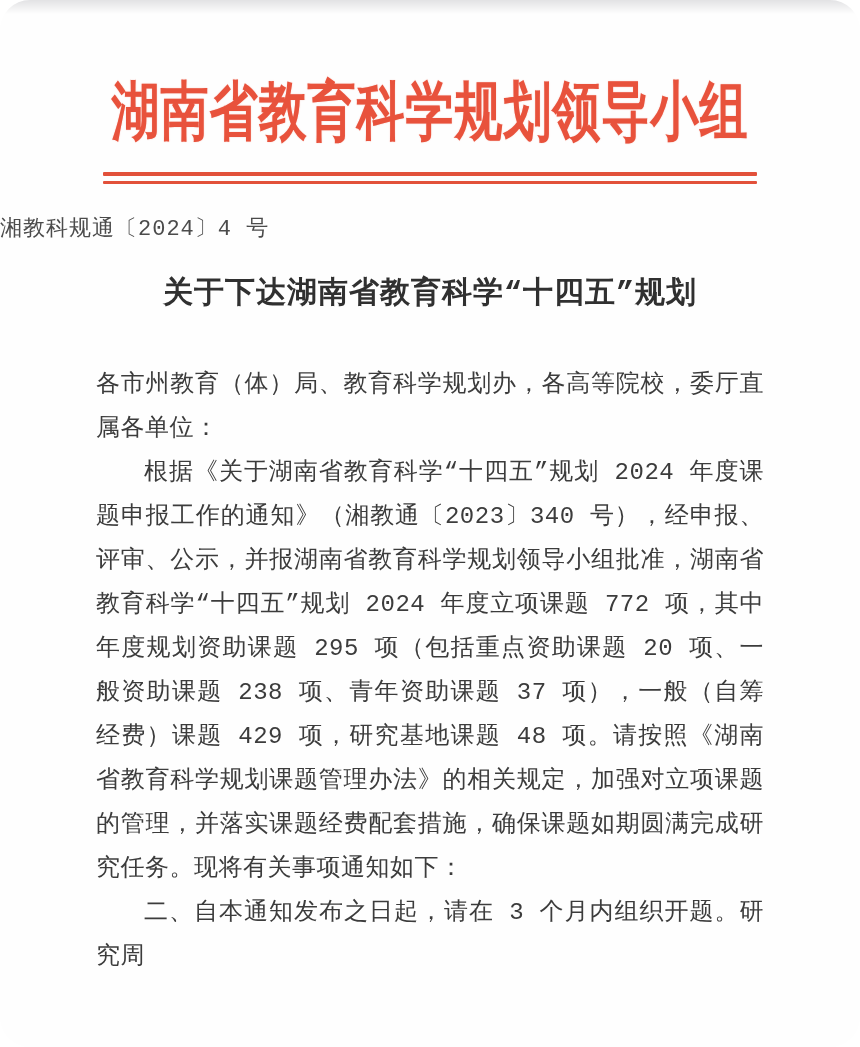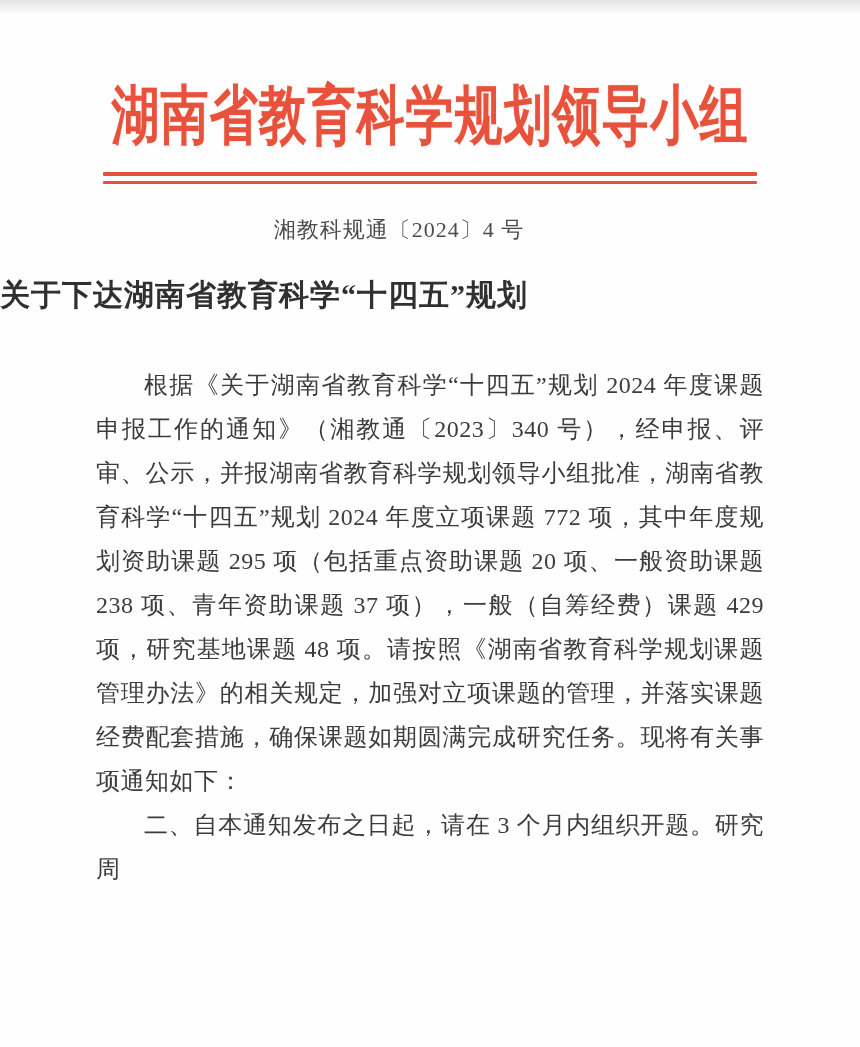--- a/index.html
+++ b/index.html
@@ -3,22 +3,23 @@
 <meta charset="utf-8">
 <style>
   html, body { margin: 0; padding: 0; background: #ffffff; }
   .page {
     position: relative;
     width: 860px;
     height: 1047px;
     margin: 0 auto;
     background: #fefefe;
     overflow: hidden;
-    font-family: Liberation Serif, serif;
+    font-family: Liberation Mono, monospace;
     color: #3f3f3f;
+    border-radius: 30px;
   }
   
   .top-shade {
     position: absolute;
     top: 0; left: 0; right: 0;
     height: 14px;
     background: linear-gradient(#e2e2e4, rgba(255,255,255,0));
     pointer-events: none;
   }
   
@@ -37,29 +38,30 @@
   }
   
   .redline { margin: 40px 103px 0 103px; }
   .rl { background: #e2513a; border-radius: 1px; }
   .rl1 { height: 4px; }
   .rl2 { height: 3px; margin-top: 5px; }
   
   .docnum {
     margin-top: 31px;
     padding-right: 62px;
-    text-align: center;
+    text-align: left;
     font-size: 22px;
     line-height: 30px;
     color: #4b4b4b;
     letter-spacing: 1px;
   }
   
   .title {
     margin: 27px 0 0 0;
+    text-align: center;
     font-size: 30px;
     line-height: 45px;
     font-weight: bold;
     color: #303030;
     letter-spacing: 1px;
   }
   .title .tl { display: block; }
   
   .body {
     margin-top: 46px;
@@ -86,16 +88,17 @@
     <div class="rl rl2"></div>
   </div>
 
   <div class="docnum">湘教科规通〔2024〕4 号</div>
 
   <h2 class="title">
     <span class="tl">关于下达湖南省教育科学“十四五”规划</span>
   </h2>
 
   <div class="body">
+    <p class="no-indent">各市州教育（体）局、教育科学规划办，各高等院校，委厅直属各单位：</p>
     <p>根据《关于湖南省教育科学“十四五”规划 2024 年度课题申报工作的通知》（湘教通〔2023〕340 号），经申报、评审、公示，并报湖南省教育科学规划领导小组批准，湖南省教育科学“十四五”规划 2024 年度立项课题 772 项，其中年度规划资助课题 295 项（包括重点资助课题 20 项、一般资助课题 238 项、青年资助课题 37 项），一般（自筹经费）课题 429 项，研究基地课题 48 项。请按照《湖南省教育科学规划课题管理办法》的相关规定，加强对立项课题的管理，并落实课题经费配套措施，确保课题如期圆满完成研究任务。现将有关事项通知如下：</p>
     <p>二、自本通知发布之日起，请在 3 个月内组织开题。研究周</p>
   </div>
 </div>
 
 </body></html>

